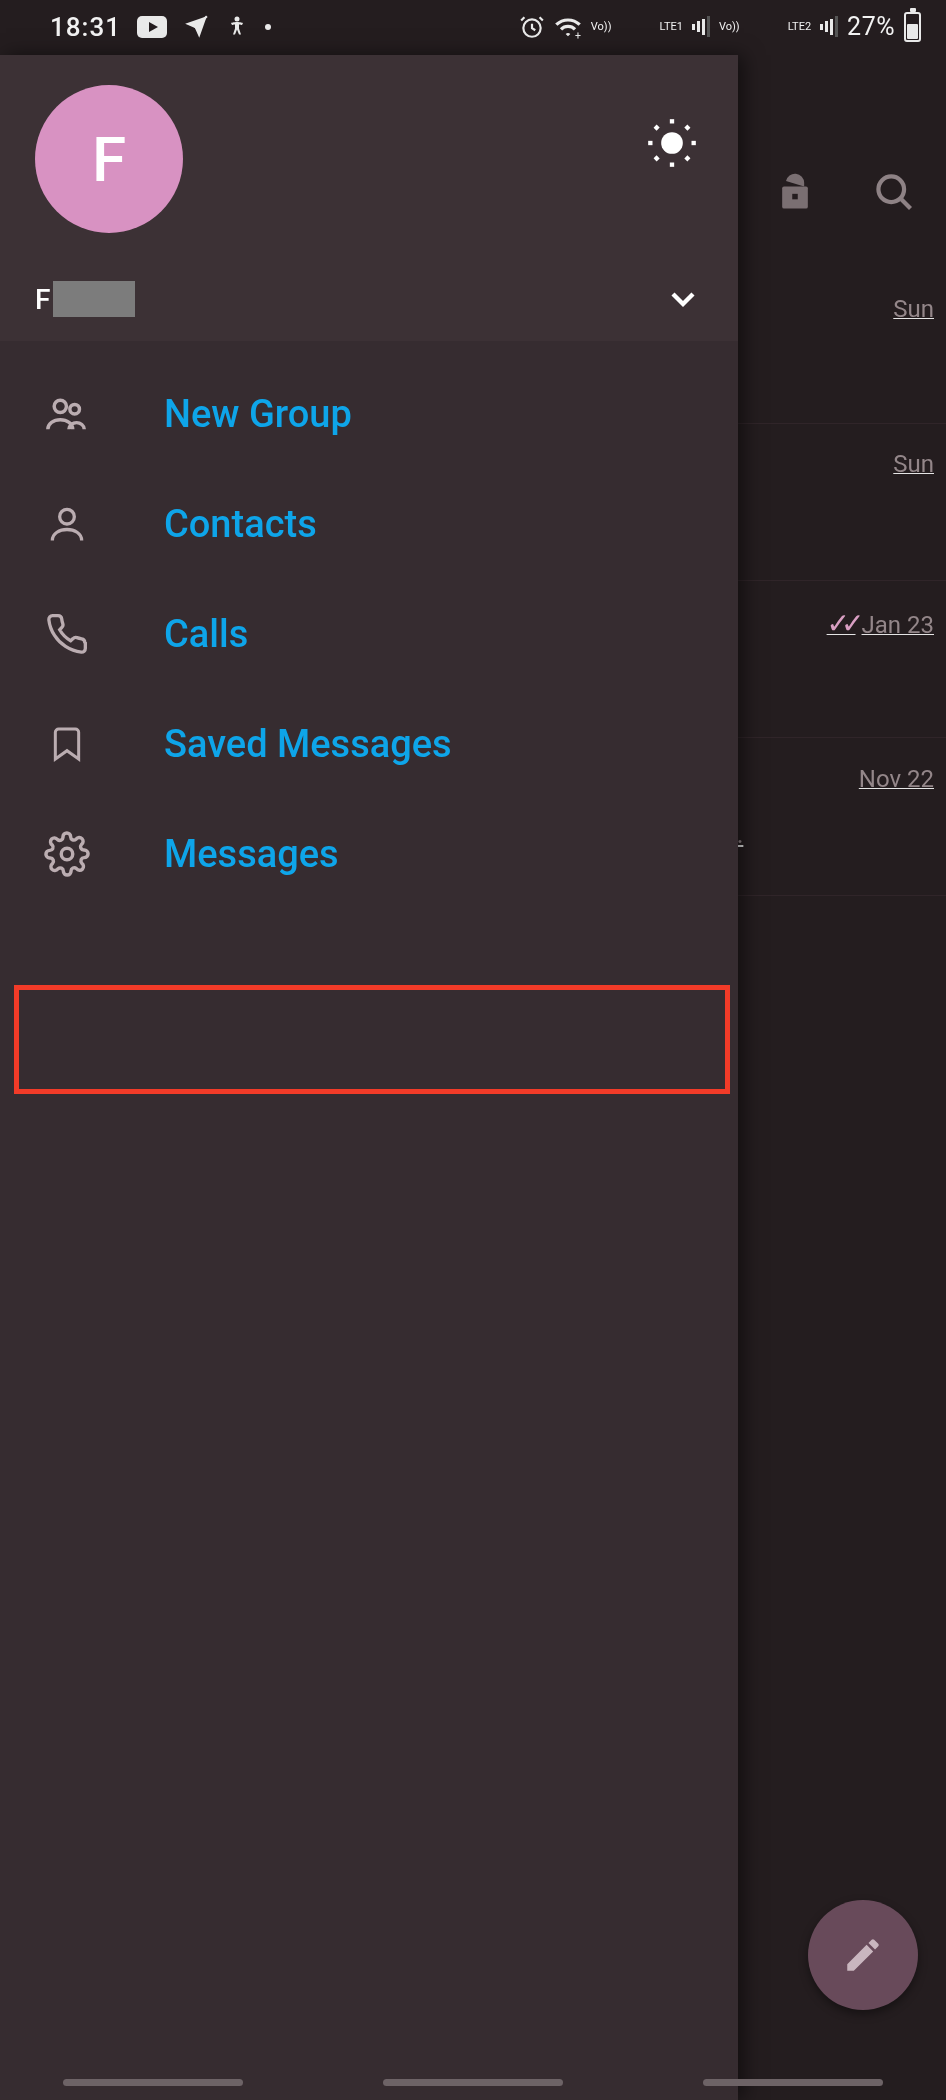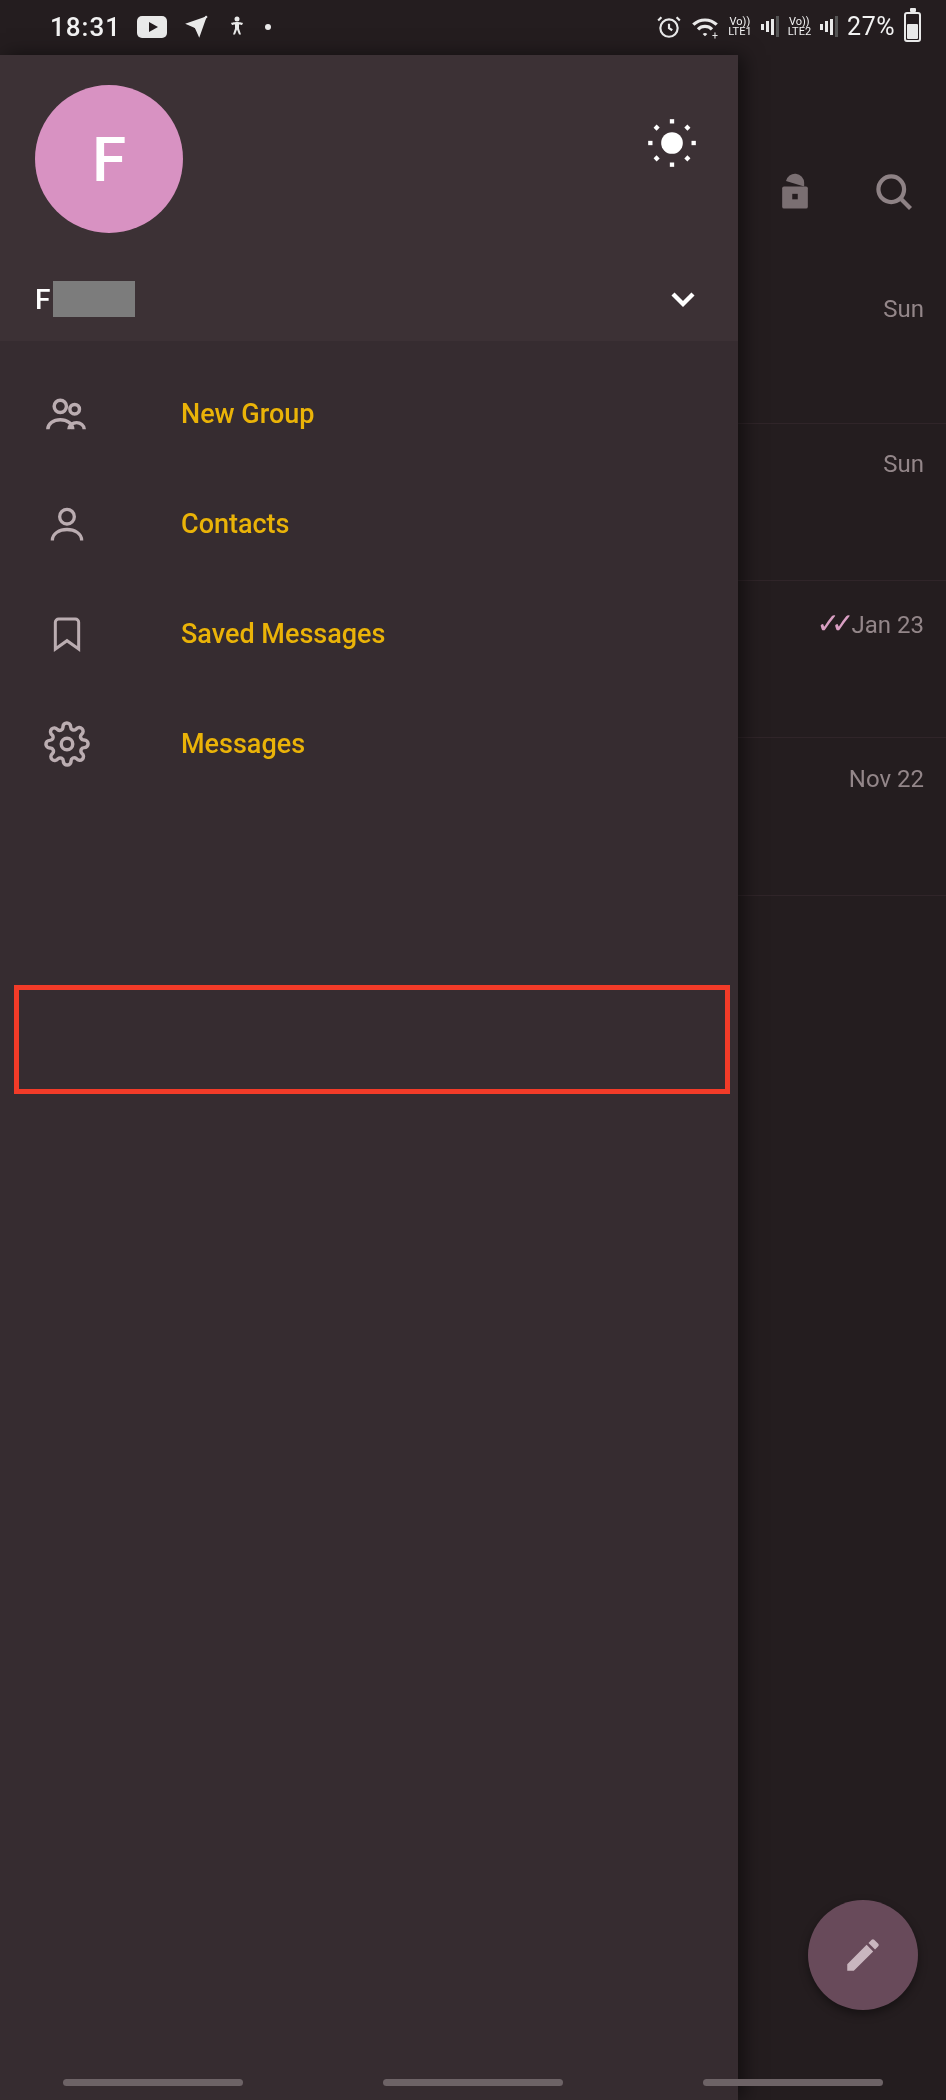--- a/index.html
+++ b/index.html
@@ -5,34 +5,34 @@
   * { box-sizing: border-box; margin: 0; padding: 0; }
   html, body { width: 946px; height: 2100px; background: #241d1f; font-family: Roboto, "Segoe UI", Arial, sans-serif; color: #e5e5e5; overflow: hidden; position: relative; }
 
   
   .status-bar { height: 38px; display: flex; justify-content: space-between; align-items: center; padding: 15px 25px 0 50px; color: #f2f2f2; font-size: 26px; }
   .status-left { display: flex; align-items: center; gap: 16px; }
   .status-left .time { font-weight: 500; letter-spacing: 1px; }
   .status-right { display: flex; align-items: center; gap: 9px; }
   .status-right span { display: inline-flex; align-items: center; }
   .tiny-label { font-size: 11px; line-height: 10px; }
-  .lte-block { display:flex; flex-direction:column; align-items:center; }
+  .lte-block { display:flex; flex-direction:row; align-items:center;gap:48px; }
   .bat-pct { font-size: 25px; letter-spacing: 0.5px;}
   .battery-icon { width: 17px; height: 30px; border: 2px solid #e9e9e9; border-radius: 3px; position: relative; }
   .battery-icon::before { content: ""; position: absolute; top: -6px; left: 4px; width: 6px; height: 4px; background: #e9e9e9; border-radius: 1px;}
   .battery-icon::after { content: ""; position: absolute; bottom: 1px; left: 1px; right: 1px; height: 55%; background: #e9e9e9; border-radius: 1px;}
   .sig-bars { display:flex; align-items:flex-end; gap:2px; }
   .sig-bars i { width:3px; background:#e9e9e9; display:block; }
   .dot { width: 6px; height: 6px; background: #e9e9e9; border-radius: 50%; }
 
   
   .backdrop { position:absolute; top:55px; left:0; right:0; bottom:0; background:#241d1f; }
   .back-top-icons { position:absolute; top: 115px; right: 30px; display:flex; gap:55px; align-items:center; }
   .back-icon { color:#7a6f72; }
-  .chat-row { position:absolute; right:22px; width:300px; text-align:right; }
+  .chat-row { position:absolute; right:12px; width:300px; text-align:right;text-decoration:underline; }
   .chat-row .date { color:#938689; font-size:24px; }
   .chat-preview { color:#938689; font-size:27px; white-space:nowrap; overflow:hidden; text-align:left; padding-left:5px;}
   .double-check { color:#d99fc3; font-size:28px; letter-spacing:-9px; margin-right:6px;}
   .row1 { top:240px; } .row2 { top:395px; } .row3 { top:552px; } .row4 { top:710px; }
   .row4b { top:763px; }
   .divider { position:absolute; left:0; right:0; height:1px; background:#302529; }
   .d1 { top:368px; } .d2 { top:525px; } .d3 { top:682px; } .d4 { top:840px; }
 
   
   .drawer { position:absolute; top:55px; left:0; width:738px; bottom:0; background:#362c30; box-shadow: 6px 0 18px rgba(0,0,0,0.5); display:flex; flex-direction:column; }
@@ -40,21 +40,21 @@
   .avatar { width:148px; height:148px; border-radius:50%; background:#d892c2; color:#fff; display:flex; align-items:center; justify-content:center; font-size:62px; font-weight:500; }
   .sun-btn { position:absolute; top:62px; right:40px; color:#fff; }
   .user-row { display:flex; justify-content:space-between; align-items:center; margin-top:46px; }
   .user-name { font-size:28px; color:#fff; font-weight:500; position:relative; }
   .user-name .redact { position:absolute; top:-2px; left:18px; width:82px; height:36px; background:#7c7c7c; }
   .chevron { color:#fff; }
 
   .menu { flex:1; padding-top:18px; }
   .menu-item { display:flex; align-items:center; gap:72px; padding:0 42px; height:110px; cursor:pointer; }
   .menu-item .ico { width:50px; display:flex; align-items:center; justify-content:center; color:#bbadb1; }
-  .menu-item .lbl { font-size:27px; color:#eab308; font-weight:500;margin-left:17px; }
+  .menu-item .lbl { font-size:38px; color:#0ea5e9; font-weight:500; }
   .menu-sep { height:44px; }
   .highlight-box { position:absolute; top:985px; left:14px; width:716px; height:109px; border:5px solid #f23b28; pointer-events:none; }
 
   
   .fab { position:absolute; bottom:90px; right:28px; width:110px; height:110px; border-radius:50%; background:#684a5a; display:flex; align-items:center; justify-content:center; color:#c9b6bf; box-shadow:0 4px 10px rgba(0,0,0,.4); }
 
   
   .navbar { position:absolute; bottom:0; left:0; right:0; height:35px; display:flex; justify-content:center; gap:140px; align-items:center; }
   .navbar i { width:180px; height:7px; background:#6d6366; border-radius:4px; display:block;}
 
@@ -204,20 +204,28 @@
       <span class="ico">
           <svg width="44" height="44" viewBox="0 0 24 24" fill="none" stroke="#bbadb1" stroke-width="1.8">
             <circle cx="12" cy="8" r="4"></circle>
             <path d="M4 21c0-4 4-6 8-6s8 2 8 6"></path>
           </svg>
         </span>
       <span class="lbl">Contacts</span>
     </div>
     <div class="menu-item">
       <span class="ico">
+          <svg width="44" height="44" viewBox="0 0 24 24" fill="none" stroke="#bbadb1" stroke-width="1.8">
+            <path d="M22 16.9v3a2 2 0 01-2.2 2 19.8 19.8 0 01-8.6-3.1 19.5 19.5 0 01-6-6A19.8 19.8 0 012.1 4.2 2 2 0 014.1 2h3a2 2 0 012 1.7c.1.9.3 1.8.6 2.6a2 2 0 01-.5 2.1L8 9.7a16 16 0 006 6l1.3-1.2a2 2 0 012.1-.5c.8.3 1.7.5 2.6.6a2 2 0 011.7 2z"></path>
+          </svg>
+        </span>
+      <span class="lbl">Calls</span>
+    </div>
+    <div class="menu-item">
+      <span class="ico">
           <svg width="40" height="44" viewBox="0 0 24 24" fill="none" stroke="#bbadb1" stroke-width="1.8">
             <path d="M19 21l-7-5-7 5V5a2 2 0 012-2h10a2 2 0 012 2v16z"></path>
           </svg>
         </span>
       <span class="lbl">Saved Messages</span>
     </div>
     <div class="menu-item">
       <span class="ico">
           <svg width="46" height="46" viewBox="0 0 24 24" fill="none" stroke="#bbadb1" stroke-width="1.8">
             <circle cx="12" cy="12" r="3"></circle>

